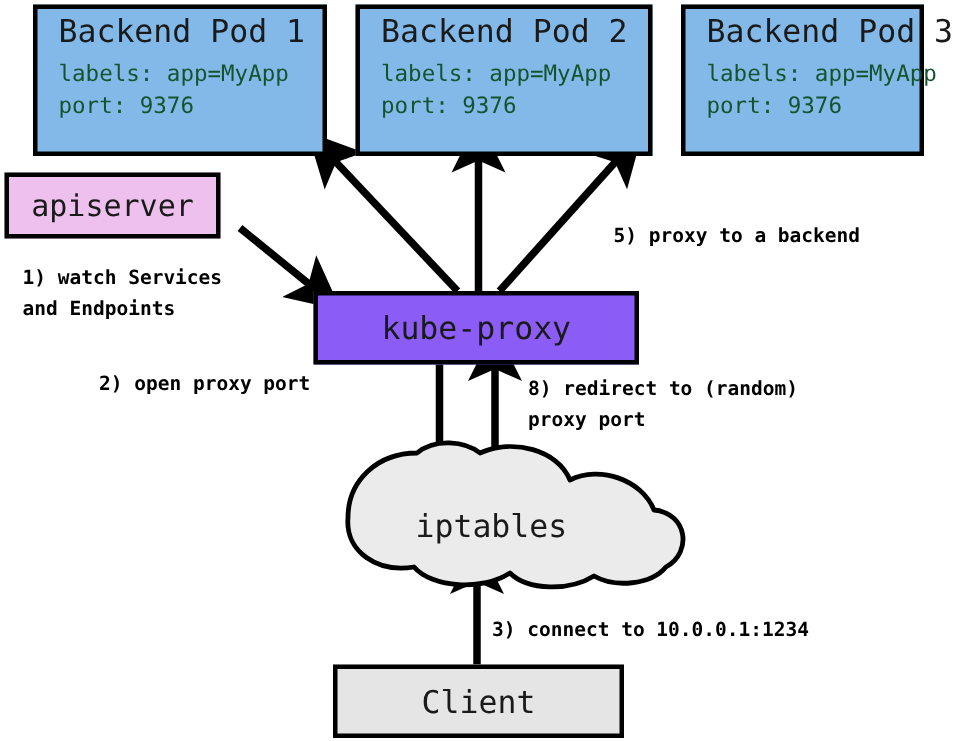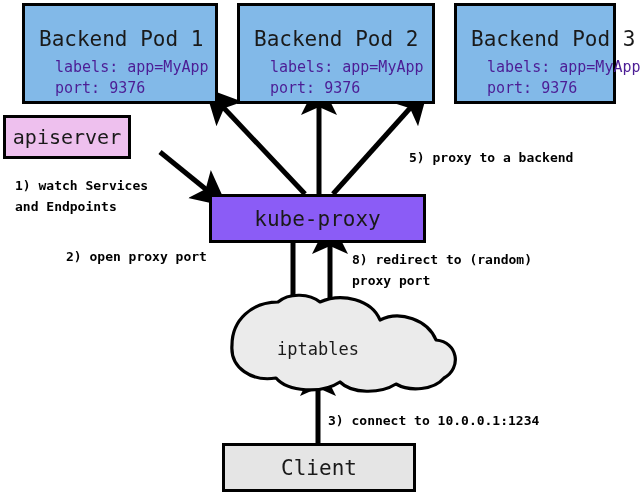--- a/index.html
+++ b/index.html
@@ -25,36 +25,35 @@
   }
   .node {
     position: absolute;
     box-sizing: border-box;
     border: 3px solid #000000;
     display: flex;
     flex-direction: column;
     justify-content: center;
   }
   .pod {
-    padding: 18px 0 4px 14px;
+    padding: 0 0 4px 14px;
     justify-content: flex-start;
   }
   .pod-title {
     font-size: 21px;
     line-height: 26px;
     color: #1a1a1a;
     white-space: nowrap;
     margin-top: 2px;
   }
   .pod-line {
     font-size: 15px;
     line-height: 21px;
-    color: #4c1d95;
+    color: #14532d;
     white-space: nowrap;
-    margin-left: 16px;
   }
   .pod-line.first { margin-top: 5px; }
   .center-label {
     text-align: center;
     font-size: 21px;
     color: #1a1a1a;
     white-space: nowrap;
   }
   .apiserver-label {
     text-align: center;
@@ -66,21 +65,21 @@
     position: absolute;
     font-family: "DejaVu Sans Mono", "Liberation Mono", monospace;
     font-weight: bold;
     font-size: 13px;
     line-height: 21px;
     color: #000000;
     white-space: pre;
   }
   .cloud-label {
     position: absolute;
-    font-size: 17px;
+    font-size: 21px;
     color: #1a1a1a;
     white-space: nowrap;
   }
 </style>
 </head>
 <body>
 
 <div id="canvas">
 
   <svg class="layer" viewBox="0 0 640 494">
@@ -127,21 +126,21 @@
     <div class="pod-line first">labels: app=MyApp</div>
     <div class="pod-line">port: 9376</div>
   </div>
 
   <div class="node pod" style="left:454px; top:3px; width:162px; height:101px; background:#82b9e8;">
     <div class="pod-title">Backend Pod 3</div>
     <div class="pod-line first">labels: app=MyApp</div>
     <div class="pod-line">port: 9376</div>
   </div>
 
-  <div class="node" style="left:3px; top:115px; width:128px; height:44px; background:#eec0ee;">
+  <div class="node" style="left:3px; top:115px; width:144px; height:44px; background:#eec0ee;">
     <div class="apiserver-label">apiserver</div>
   </div>
 
   <div class="node" style="left:209px; top:194px; width:217px; height:49px; background:#8b5cf6;">
     <div class="center-label">kube-proxy</div>
   </div>
 
   <div class="cloud-label" style="left:277px; top:339px;">iptables</div>
 
   <div class="node" style="left:222px; top:443px; width:194px; height:49px; background:#e5e5e5;">

